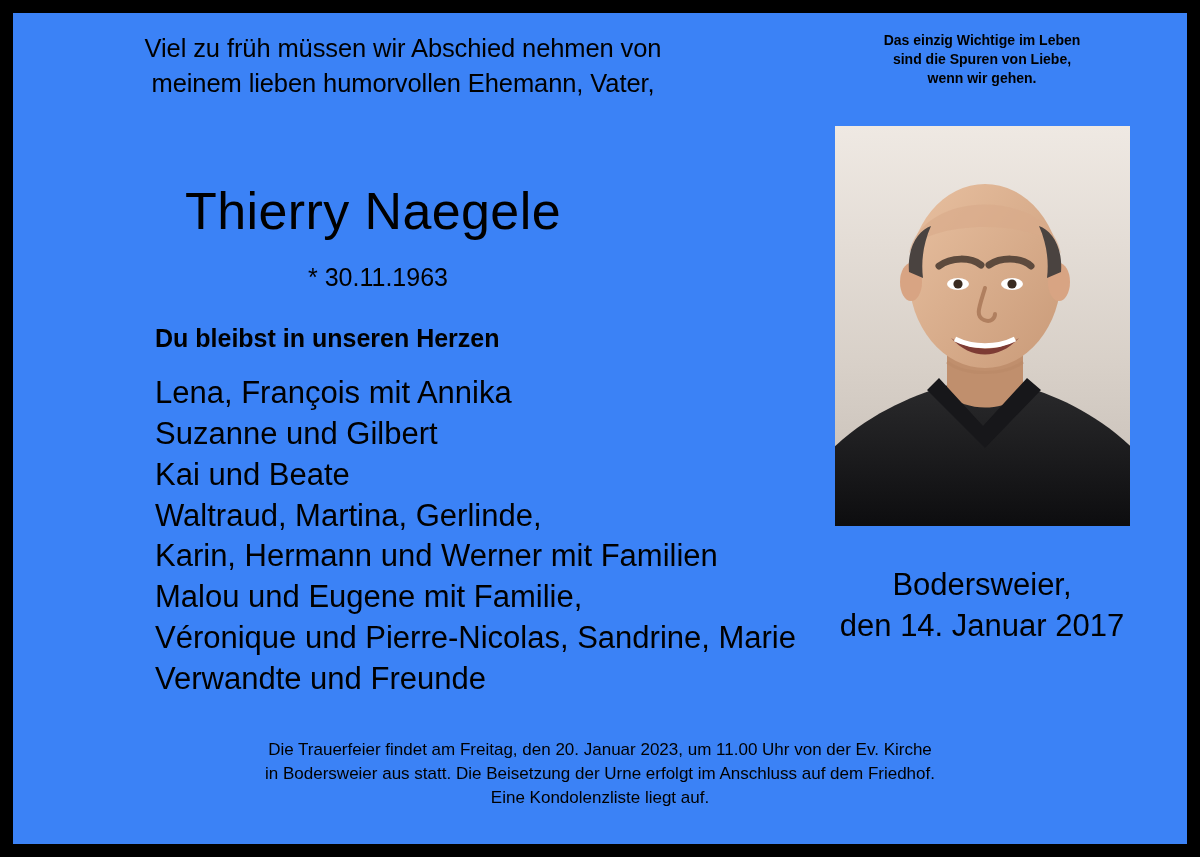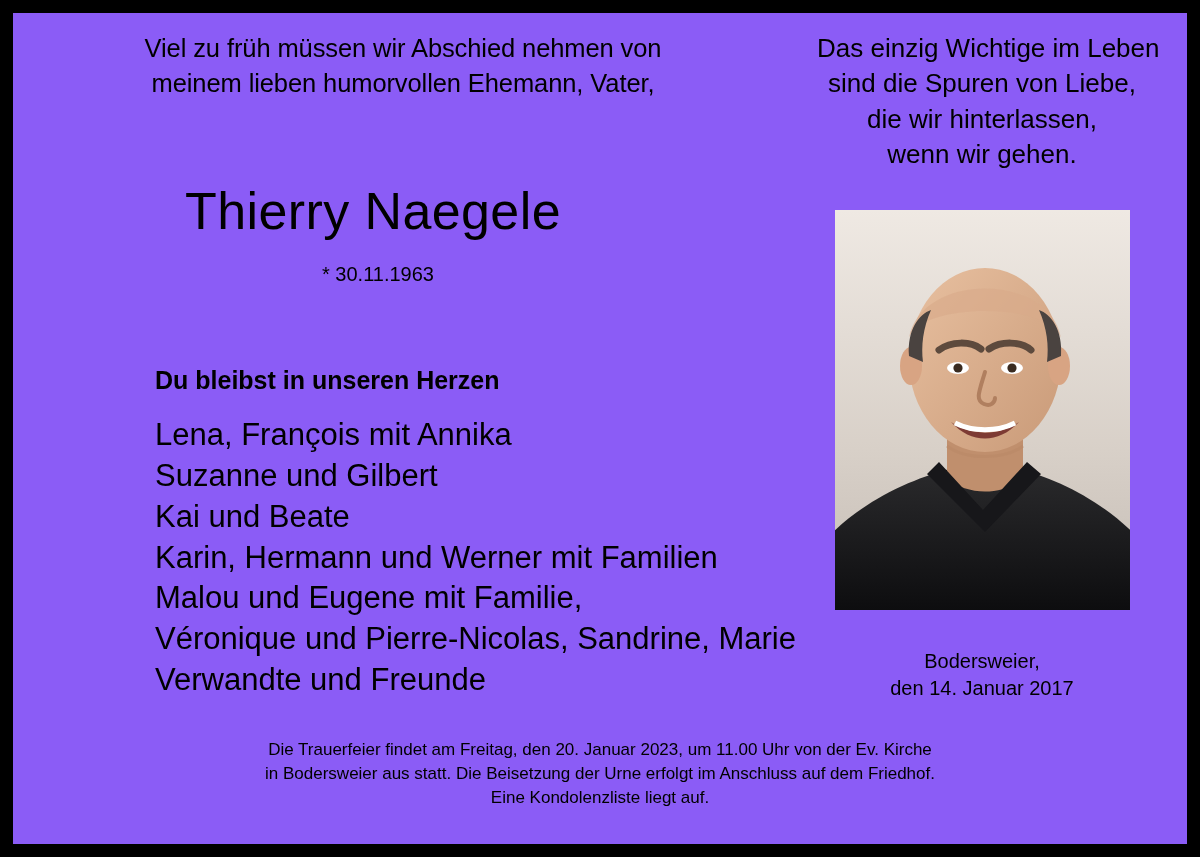--- a/index.html
+++ b/index.html
@@ -22,21 +22,21 @@
     background: #ffffff;
     border: 11px solid #000000;
     padding: 0;
   }
   .inner {
     position: relative;
     box-sizing: border-box;
     width: 100%;
     height: 100%;
     border: 2px solid #000000;
-    background: #8b5cf6;
+    background: #3b82f6;
     padding: 0;
   }
 
   
   .left-col {
     position: absolute;
     left: 30px;
     top: 18px;
     width: 720px;
   }
@@ -54,72 +54,72 @@
     font-size: 52px;
     font-weight: 400;
     letter-spacing: 0.4px;
     margin-top: 80px;
     padding-right: 60px;
   }
   .dates {
     display: flex;
     justify-content: center;
     gap: 33px;
-    font-size: 20px;
+    font-size: 25px;
     margin-top: 22px;
     padding-right: 50px;
   }
   .dates span { white-space: nowrap; }
 
   .motto {
     font-size: 25px;
     font-weight: bold;
-    margin-top: 80px;
+    margin-top: 32px;
     padding-left: 112px;
   }
   .survivors {
     margin-top: 20px;
     padding-left: 112px;
     font-size: 31px;
     line-height: 1.32;
   }
   .survivors div { white-space: nowrap; }
 
   
   .right-col {
     position: absolute;
     right: 40px;
     top: 18px;
     width: 330px;
     text-align: center;
   }
   .verse {
-    font-size: 26px;
-    font-weight: normal;
+    font-size: 14px;
+    font-weight: bold;
     line-height: 1.36;
   }
   .verse div { white-space: nowrap; }
 
   .photo-wrap {
     margin-top: 38px;
     display: flex;
     justify-content: center;
   }
   .photo {
     width: 295px;
     height: 400px;
     position: relative;
     overflow: hidden;
     background: #cfc8c2;
   }
   .photo svg { display: block; width: 100%; height: 100%; }
 
   .place {
     margin-top: 38px;
-    font-size: 20px;
+    font-size: 31px;
     line-height: 1.33;
   }
   .place div { white-space: nowrap; }
 
   
   .bottom {
     position: absolute;
     left: 20px;
     right: 20px;
     bottom: 34px;
@@ -147,33 +147,33 @@
       <div class="dates">
         <span>* 30.11.1963</span>
       </div>
 
       <div class="motto">Du bleibst in unseren Herzen</div>
 
       <div class="survivors">
         <div>Lena, François mit Annika</div>
         <div>Suzanne und Gilbert</div>
         <div>Kai und Beate</div>
+        <div>Waltraud, Martina, Gerlinde,</div>
         <div>Karin, Hermann und Werner mit Familien</div>
         <div>Malou und Eugene mit Familie,</div>
         <div>Véronique und Pierre-Nicolas, Sandrine, Marie</div>
         <div>Verwandte und Freunde</div>
       </div>
     </div>
 
     <div class="right-col">
 
       <div class="verse">
         <div>Das einzig Wichtige im Leben</div>
         <div>sind die Spuren von Liebe,</div>
-        <div>die wir hinterlassen,</div>
         <div>wenn wir gehen.</div>
       </div>
 
       <div class="photo-wrap">
         <div class="photo">
           <svg viewBox="0 0 295 400" preserveAspectRatio="xMidYMid slice" aria-hidden="true">
             <defs>
               <linearGradient id="bg" x1="0" y1="0" x2="0" y2="1">
                 <stop offset="0%" stop-color="#efe9e3"></stop>
                 <stop offset="60%" stop-color="#d8d0c8"></stop>

